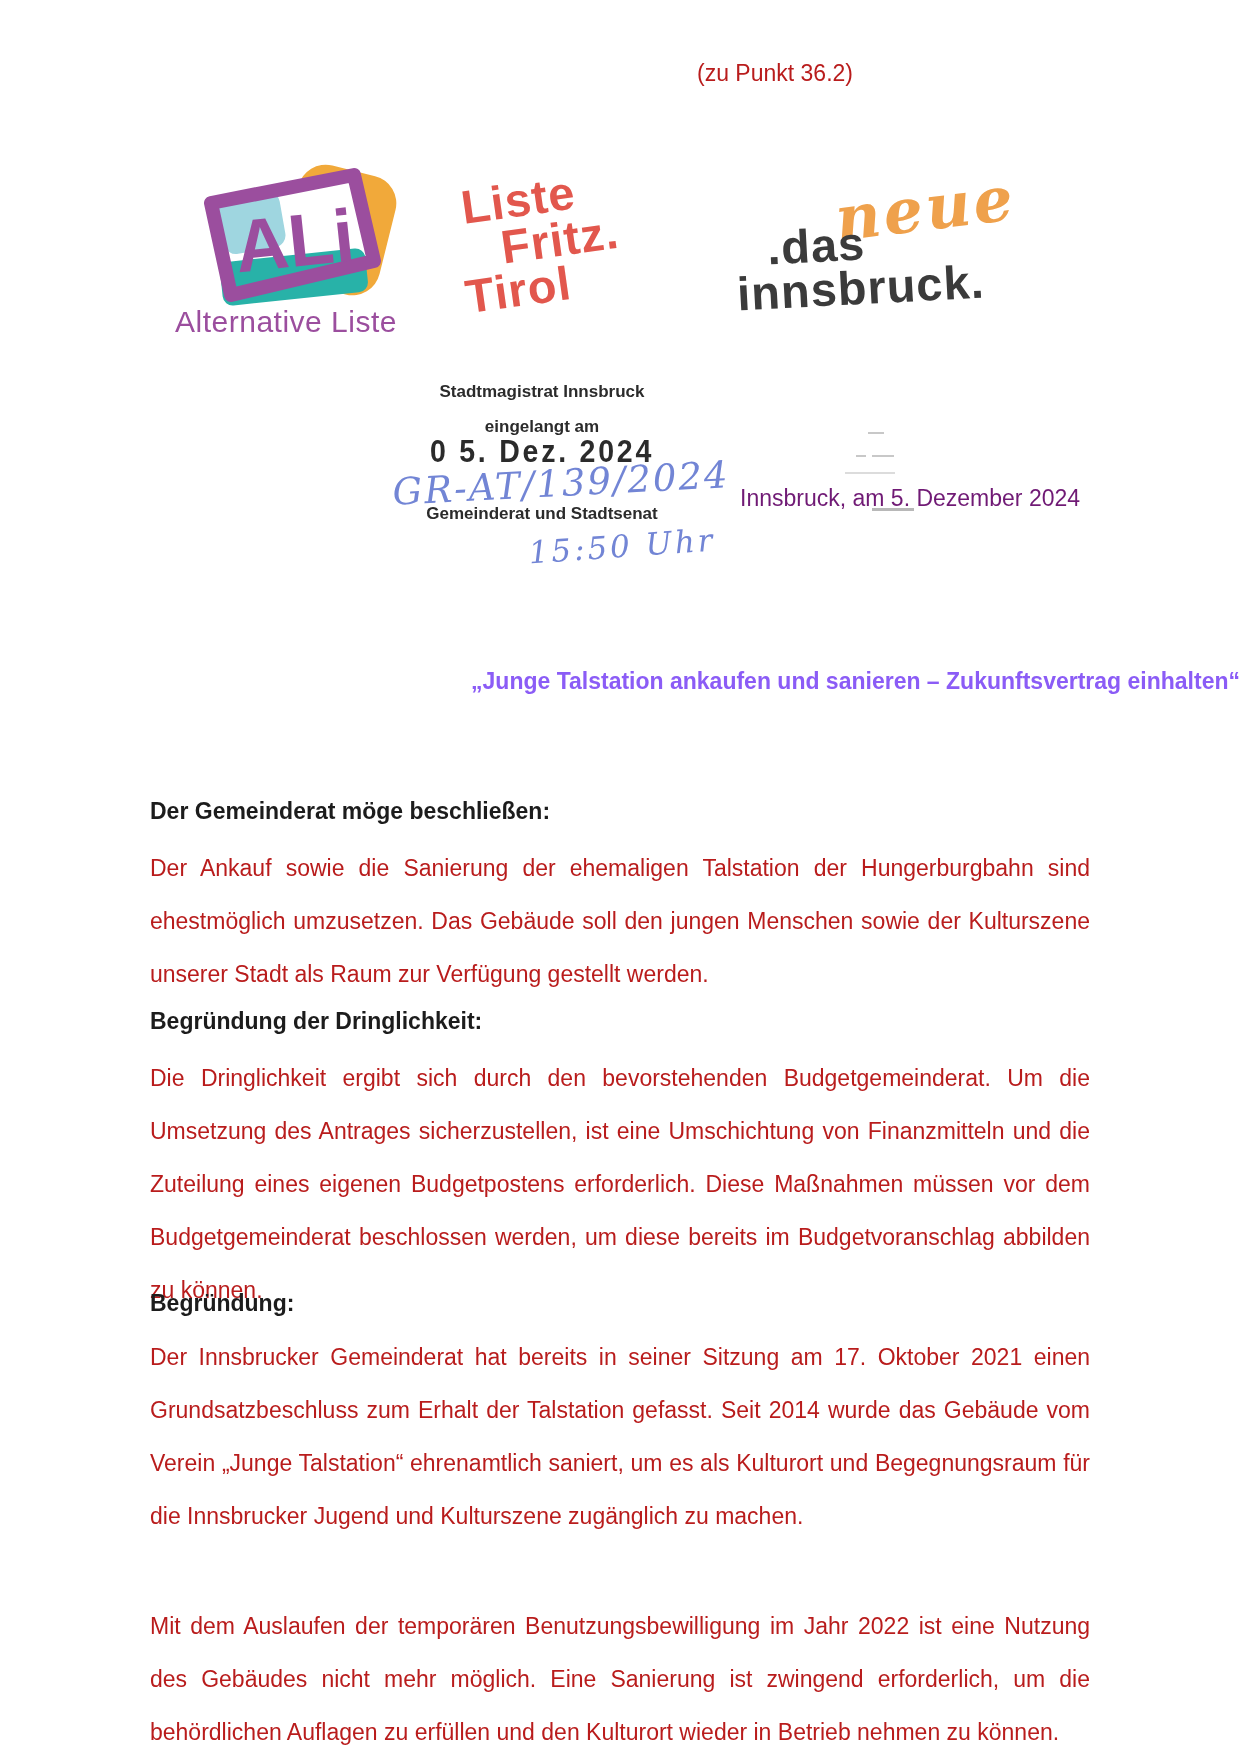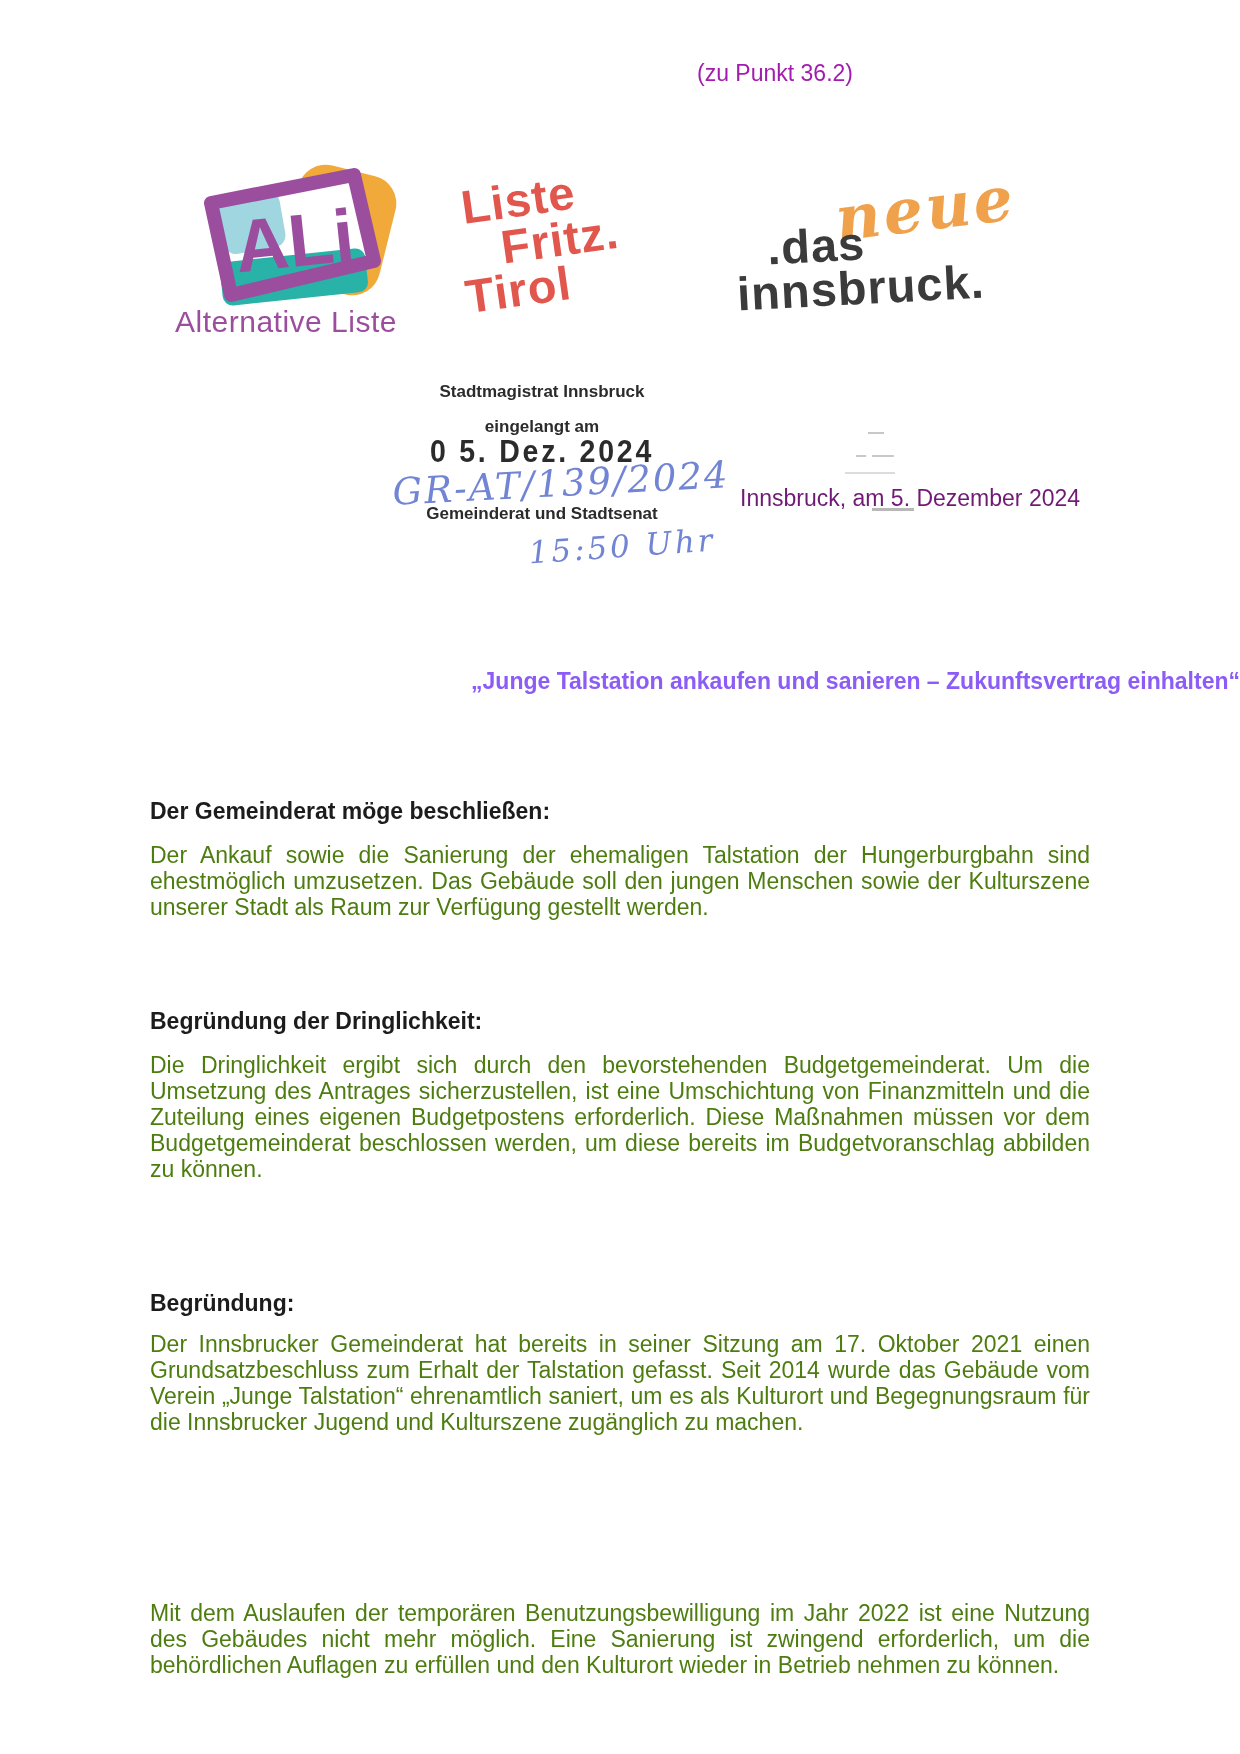--- a/index.html
+++ b/index.html
@@ -4,21 +4,21 @@
 <style>
   * { margin:0; padding:0; box-sizing:border-box; }
   html,body { background:#e8e8e8; }
   body { font-family:"Liberation Sans", sans-serif; }
   .page {
     position:relative; width:1240px; height:1754px; margin:0 auto;
     background:#ffffff; color:#1c1c1c; overflow:hidden;
   }
 
   
-  .corner-note { position:absolute; top:60px; left:697px; font-size:23px; color:#a21caf; }
+  .corner-note { position:absolute; top:60px; left:697px; font-size:23px; color:#b91c1c; }
 
   
   .ali { position:absolute; left:150px; top:163px; width:272px; text-align:center; }
   .ali svg { display:block; margin:0 auto; }
   .ali-line1 { font-size:30px; font-weight:normal; color:#9b4e9e; letter-spacing:.5px; margin-top:-6px; }
   .ali-line2 { font-size:30px; font-weight:bold; color:#28b2a8; letter-spacing:.5px; }
 
   
   .fritz { position:absolute; left:455px; top:176px; transform:rotate(-8deg); color:#e2574d; font-weight:bold; font-size:47px; line-height:.95; letter-spacing:1px; }
   .fritz .f1 { margin-left:12px; }
@@ -51,21 +51,21 @@
 
   
   .dateline { position:absolute; left:740px; top:485px; font-size:23px; color:#701a75; }
 
   
   .title    { position:absolute; top:616px; left:0; width:100%; text-align:center; font-size:35px; font-weight:bold; font-style:italic; color:#222; }
   .subtitle { position:absolute; top:668px; left:0; width:100%; text-align:right; font-size:23px; font-weight:bold; color:#8b5cf6; }
 
   
   .sec-h { position:absolute; left:150px; width:940px; font-size:23px; font-weight:bold; color:#1c1c1c; }
-  .sec-p { position:absolute; left:150px; width:940px; font-size:23px; line-height:26px; text-align:justify; color:#4d7c0f; }
+  .sec-p { position:absolute; left:150px; width:940px; font-size:23px; line-height:53px; text-align:justify; color:#b91c1c; }
   .h1p { top:798px; } .p1 { top:842px; }
   .h2p { top:1008px; } .p2 { top:1052px; }
   .h3p { top:1290px; } .p3 { top:1331px; } .p4 { top:1600px; }
 </style>
 </head>
 <body>
 
 <div class="page">
 
   <div class="corner-note">(zu Punkt 36.2)</div>

